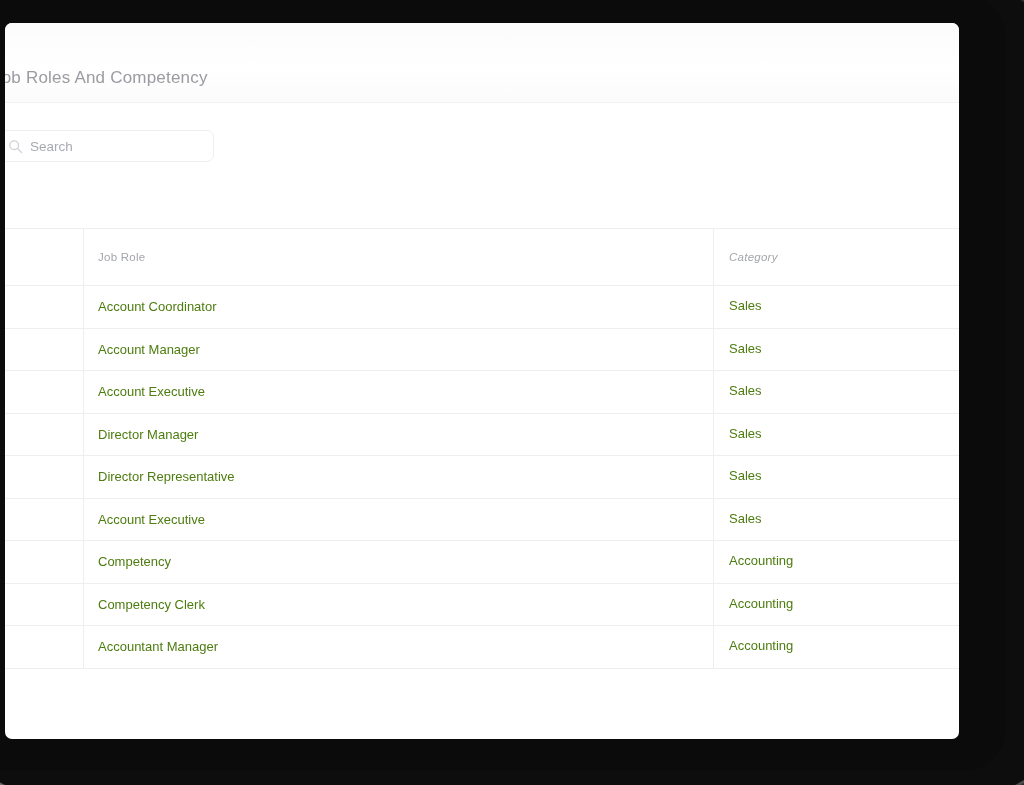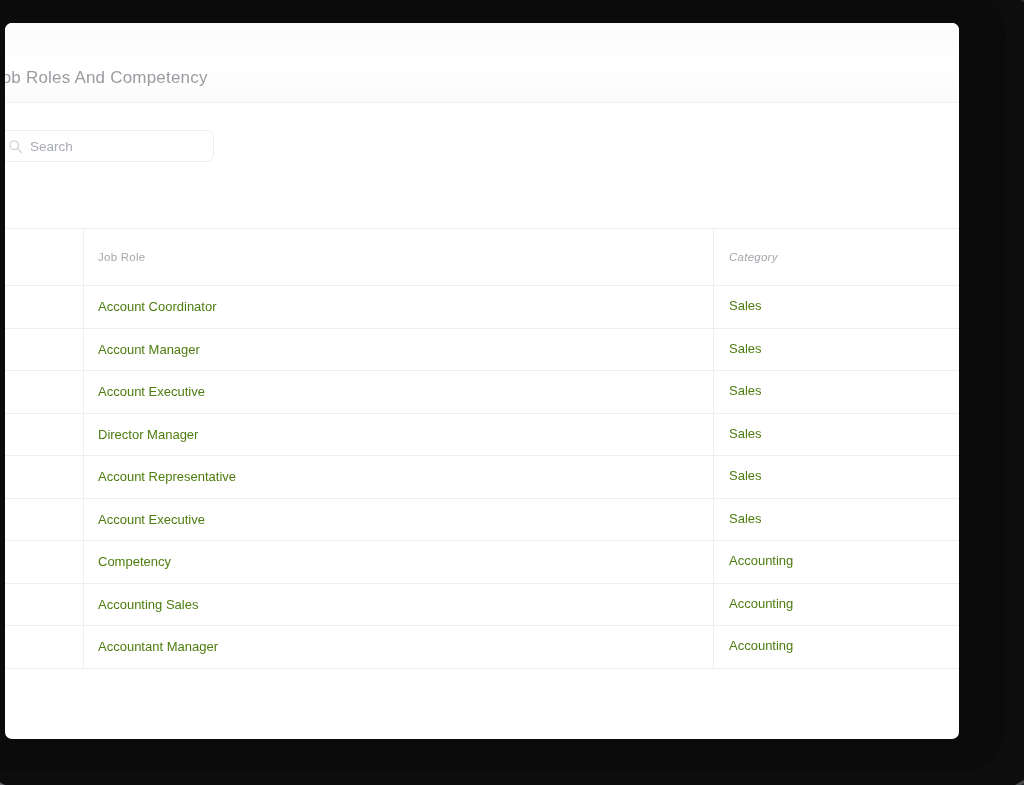--- a/index.html
+++ b/index.html
@@ -238,36 +238,36 @@
               <td class="cell-role">Account Executive</td>
               <td class="cell-cat">Sales</td>
             </tr>
             <tr>
               <td class="cell-select"></td>
               <td class="cell-role">Director Manager</td>
               <td class="cell-cat">Sales</td>
             </tr>
             <tr>
               <td class="cell-select"></td>
-              <td class="cell-role">Account Representative</td>
+              <td class="cell-role">Director Representative</td>
               <td class="cell-cat">Sales</td>
             </tr>
             <tr>
               <td class="cell-select"></td>
               <td class="cell-role">Account Executive</td>
               <td class="cell-cat">Sales</td>
             </tr>
             <tr>
               <td class="cell-select"></td>
               <td class="cell-role">Competency</td>
               <td class="cell-cat">Accounting</td>
             </tr>
             <tr>
               <td class="cell-select"></td>
-              <td class="cell-role">Accounting Sales</td>
+              <td class="cell-role">Competency Clerk</td>
               <td class="cell-cat">Accounting</td>
             </tr>
             <tr>
               <td class="cell-select"></td>
               <td class="cell-role">Accountant Manager</td>
               <td class="cell-cat">Accounting</td>
             </tr>
           </tbody>
       </table>
     </div>

